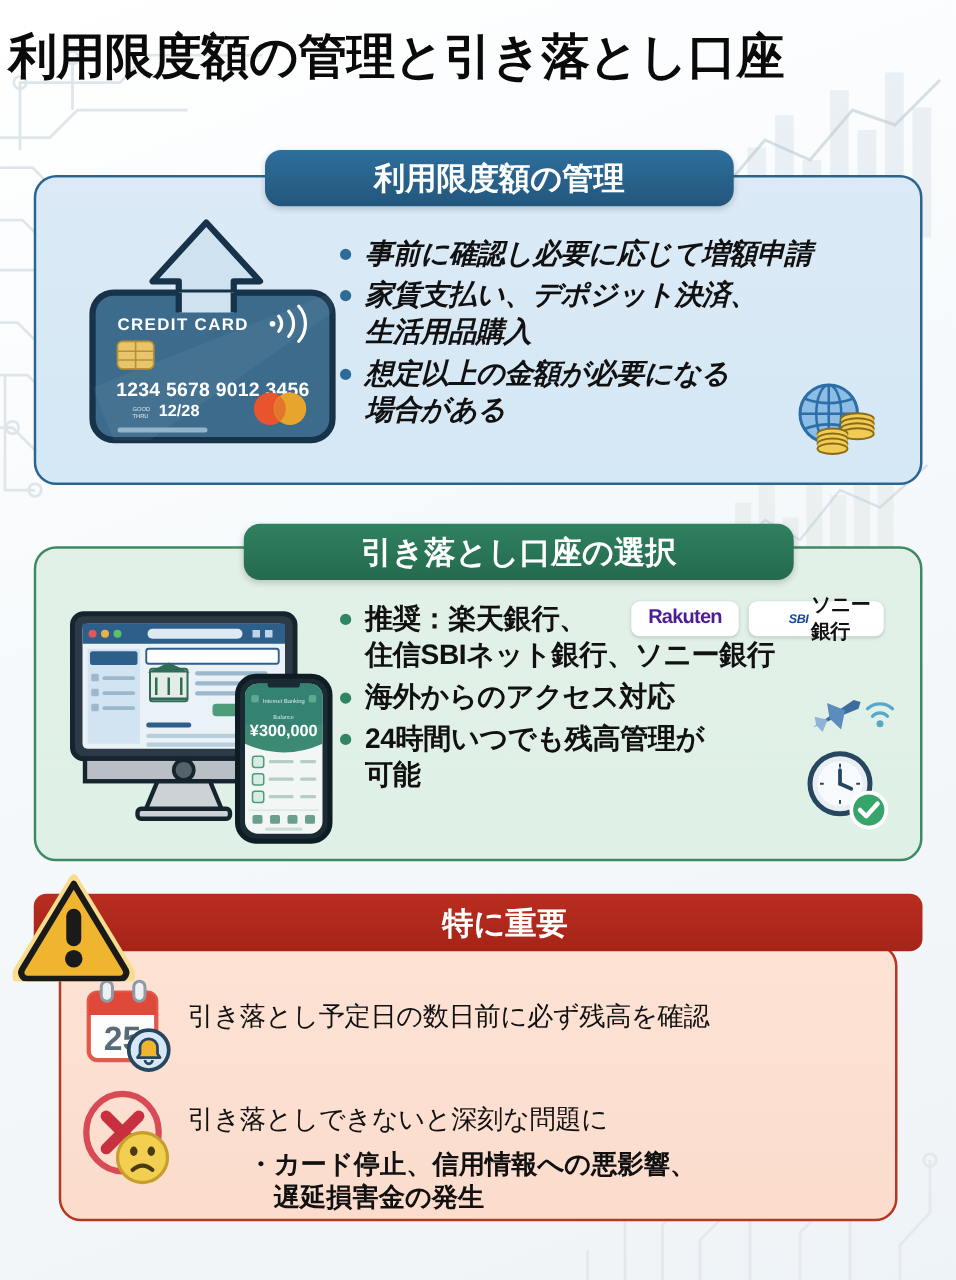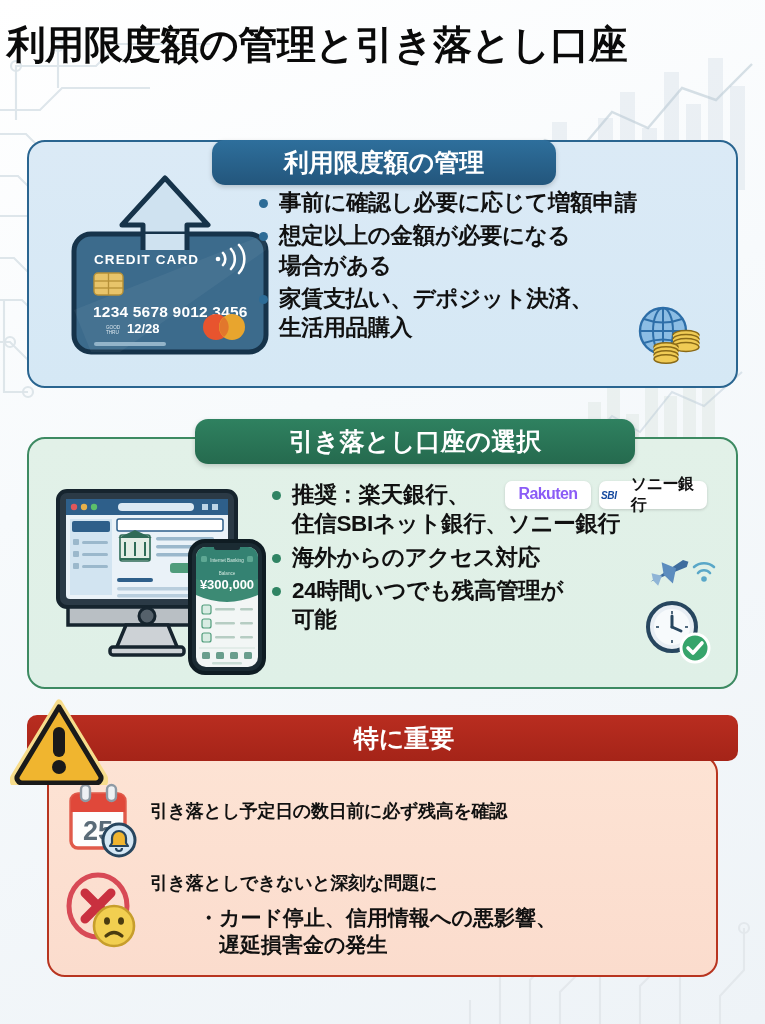--- a/index.html
+++ b/index.html
@@ -66,21 +66,21 @@
     box-shadow: 0 2px 5px rgba(0,0,0,0.18);
   }
 
   
   #card1 {
     left: 27px; top: 140px; width: 711px; height: 248px;
     background: linear-gradient(180deg, #dbeaf6 0%, #d5e8f5 100%);
     border: 2px solid #2a6590;
   }
   #pill1 {
-    left: 212px; top: 140px; width: 344px; height: 45px;
+    left: 212px; top: 120px; width: 375px; height: 45px;
     background: linear-gradient(180deg, #2e6f9c 0%, #23567c 100%);
   }
 
   .bullets { position: absolute; z-index: 7; }
   .bullet-row {
     display: flex;
     align-items: flex-start;
     margin-bottom: 4px;
   }
   .dot {
@@ -95,21 +95,21 @@
 
   .btext {
     font-size: 22.5px;
     font-weight: 700;
     color: #111111;
     line-height: 1.30;
     white-space: pre-line;
     letter-spacing: -0.3px;
   }
 
-  #b1 { left: 259px; top: 188px; width: 460px; }
+  #b1 { left: 272px; top: 188px; width: 460px; font-style: italic; }
 
   
   #cc-wrap { position: absolute; left: 70px; top: 170px; width: 200px; height: 205px; z-index: 7; text-decoration: underline; }
 
   
   #card2 {
     left: 27px; top: 437px; width: 711px; height: 252px;
     background: linear-gradient(180deg, #e2f1e8 0%, #dff0e7 100%);
     border: 2px solid #3d8a62;
   }
@@ -126,24 +126,24 @@
     background: #ffffff;
     border-radius: 7px;
     box-shadow: 0 1px 3px rgba(0,0,0,0.16);
     display: flex;
     align-items: center;
     justify-content: center;
     z-index: 9;
   }
   #logo-rakuten { left: 505px; top: 481px; width: 86px; height: 28px; }
   #logo-rakuten .rk {
-    font-size: 16px; font-weight: 700; color: #8b5cf6;
+    font-size: 16px; font-weight: 700; color: #4c1d95;
     letter-spacing: -0.6px; position: relative; top: -1px;
   }
-  #logo-sony { left: 599px; top: 481px; width: 108px; height: 28px; gap: 12px; }
+  #logo-sony { left: 599px; top: 481px; width: 108px; height: 28px; gap: 0; padding-left: 30px; }
   #logo-sony .sbi {
     font-size: 10px; font-weight: 700; color: #14489e;
     background: #ffffff; border-radius: 3px;
     padding: 0 2px; font-style: italic; letter-spacing: -0.3px;
   }
   #logo-sony .snb { font-size: 16px; font-weight: 700; color: #111; letter-spacing: -0.5px; }
 
   
   #redbar {
     position: absolute;
@@ -165,25 +165,25 @@
     z-index: 3;
   }
   #warn-tri { position: absolute; left: 10px; top: 697px; width: 98px; height: 88px; z-index: 9; }
 
   .r3row { position: absolute; z-index: 8; display: flex; align-items: flex-start; }
   #r3a { left: 62px; top: 782px; width: 660px; }
   #r3b { left: 62px; top: 872px; width: 660px; }
 
   .r3icon { flex: 0 0 auto; width: 78px; height: 78px; margin-right: 10px; }
   .r3text {
-    font-size: 18px; font-weight: 700; color: #111;
+    font-size: 21px; font-weight: 400; color: #111;
     line-height: 1.32; white-space: pre-line; letter-spacing: -0.3px;
   }
   #r3a .r3text { margin-top: 18px; }
-  #r3b .r3text { margin-top: 0; }
+  #r3b .r3text { margin-top: 10px; }
   .r3sub { font-size: 21px; font-weight: 700; color: #111; line-height: 1.30; white-space: pre-line; }
 
   .icon-right { position: absolute; z-index: 8; }
   #globe-coins { left: 636px; top: 305px; width: 68px; height: 62px; }
   #plane-wifi  { left: 645px; top: 556px; width: 78px; height: 32px; }
   #clock-check { left: 645px; top: 600px; width: 66px; height: 64px; }
 </style>
 </head>
 <body>
 
@@ -296,27 +296,27 @@
     </svg>
   </div>
 
   <div class="bullets" id="b1">
     <div class="bullet-row">
       <span class="dot blue"></span>
       <span class="btext">事前に確認し必要に応じて増額申請</span>
     </div>
     <div class="bullet-row">
       <span class="dot blue"></span>
+      <span class="btext">家賃支払い、デポジット決済、
+生活用品購入</span>
+    </div>
+    <div class="bullet-row">
+      <span class="dot blue"></span>
       <span class="btext">想定以上の金額が必要になる
 場合がある</span>
-    </div>
-    <div class="bullet-row">
-      <span class="dot blue"></span>
-      <span class="btext">家賃支払い、デポジット決済、
-生活用品購入</span>
     </div>
   </div>
 
   <div class="icon-right" id="globe-coins">
     <svg width="68" height="62" viewBox="0 0 68 62">
       <circle cx="27" cy="26" r="23" fill="#8cbde4" stroke="#2d6ea8" stroke-width="2.4"></circle>
       <g fill="none" stroke="#2d6ea8" stroke-width="2">
         <ellipse cx="27" cy="26" rx="10" ry="23"></ellipse>
         <line x1="4" y1="26" x2="50" y2="26"></line>
         <path d="M8,14 Q27,21 46,14"></path>

